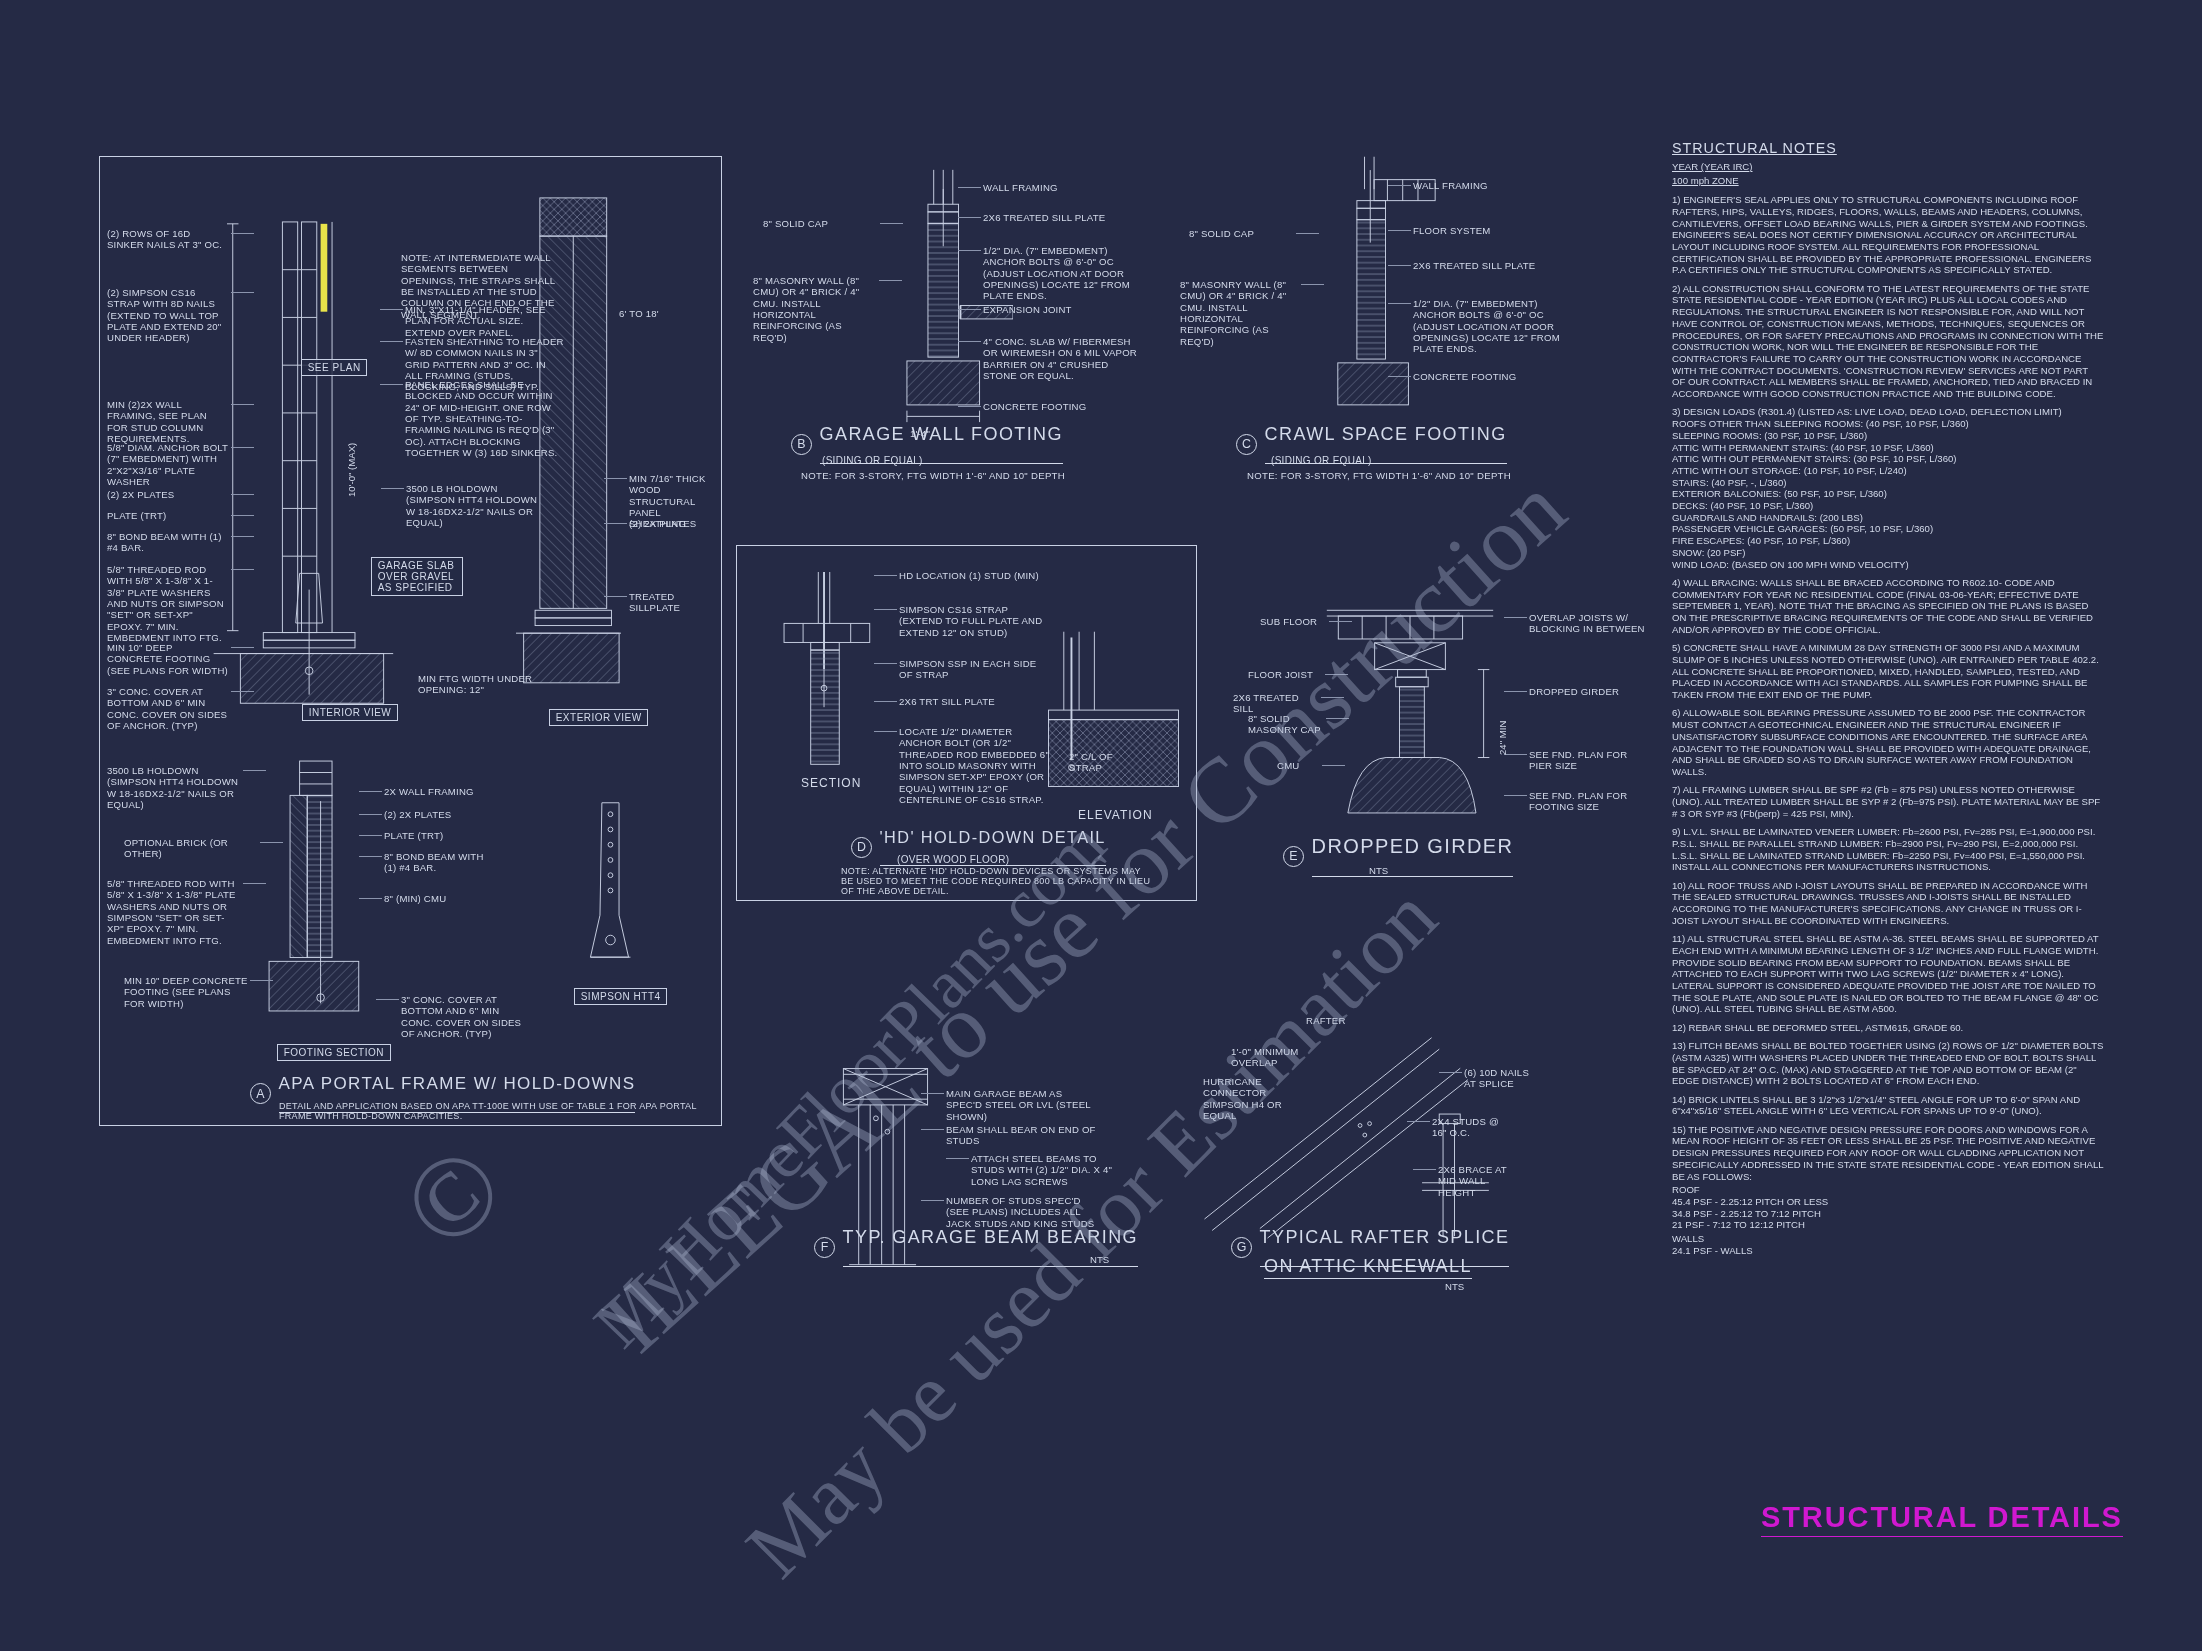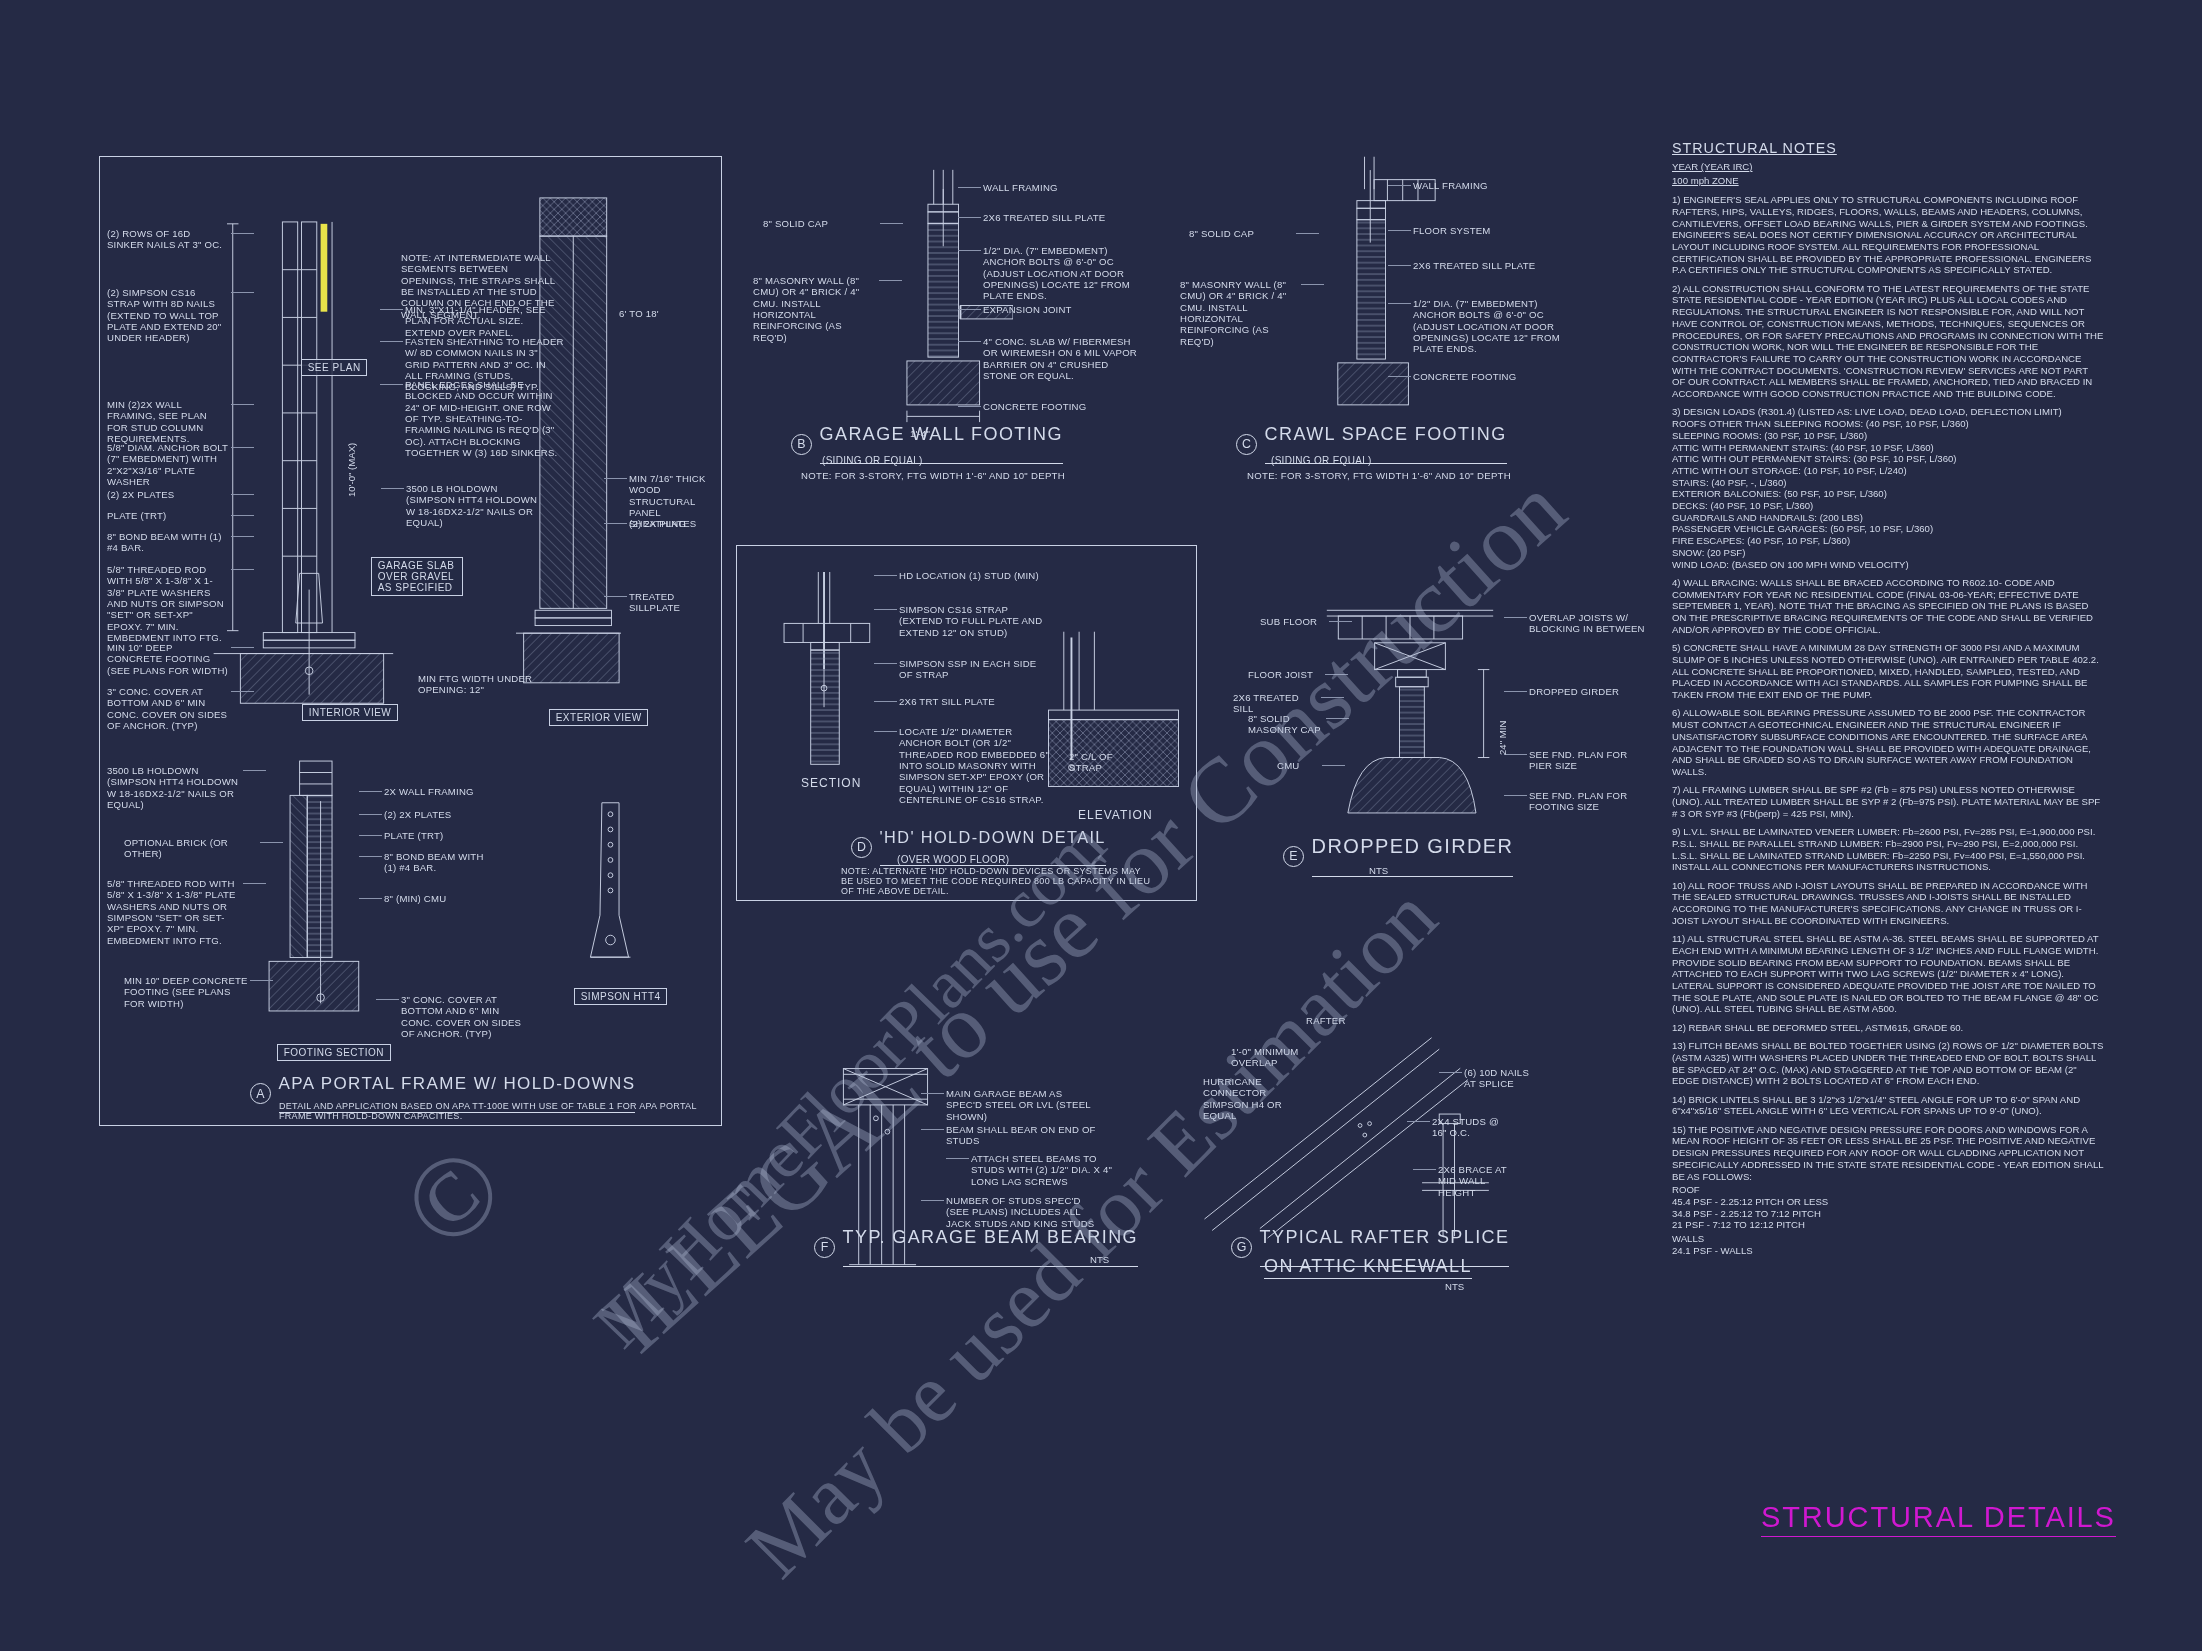--- a/index.html
+++ b/index.html
@@ -20,21 +20,21 @@
 .abox{position:absolute;border:1px solid var(--linec)}
 .lr::after{content:"";position:absolute;top:4.8px;right:-25px;width:23px;height:1px;background:var(--lead)}
 .ll::before{content:"";position:absolute;top:4.8px;left:-25px;width:23px;height:1px;background:var(--lead)}
 .wm{position:absolute;font-family:"Liberation Serif",serif;color:rgba(176,186,212,.36);white-space:nowrap;pointer-events:none;z-index:5}
 .notes{position:absolute;left:1672px;top:140px;width:432px;font-size:9.6px;line-height:1.22}
 .notes .np{margin-bottom:6.7px}
 .notes .nl{margin:0}
 .nt{font-size:14.3px;letter-spacing:1px;text-decoration:underline;margin-bottom:3.8px}
 .nsub{text-decoration:underline;margin-bottom:1.9px}
 .nhdr{margin-top:1.9px}
-.sheet-title{position:absolute;left:1761px;top:1501px;font-size:29px;letter-spacing:1.9px;color:var(--mag);border-bottom:1.9px solid var(--mag);padding-bottom:1.9px;font-weight:normal}
+.sheet-title{position:absolute;left:1761px;top:1501px;font-size:29px;letter-spacing:1.9px;color:var(--mag);border-bottom:1.9px solid var(--mag);padding-bottom:1.9px;font-weight:bold}
 .seclbl{position:absolute;font-size:12px;letter-spacing:1px;}
 </style>
 </head>
 <body>
 
 <div class="sheet">
 
   <svg width="0" height="0" style="position:absolute">
     <defs>
       <pattern id="h1" width="7" height="7" patternUnits="userSpaceOnUse" patternTransform="rotate(45)">

